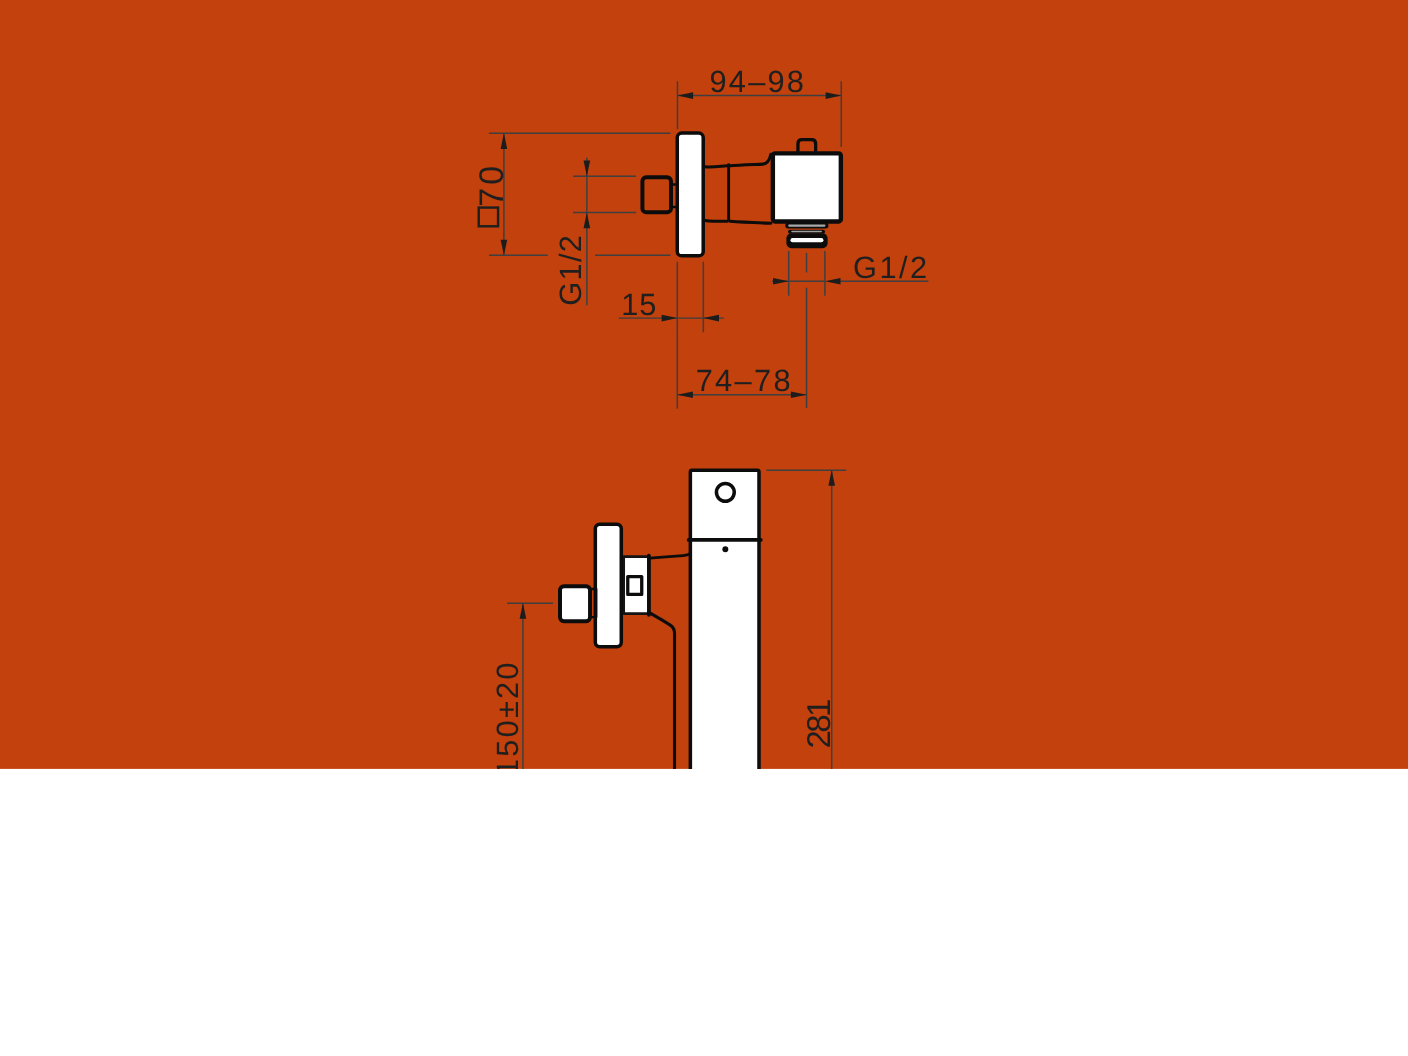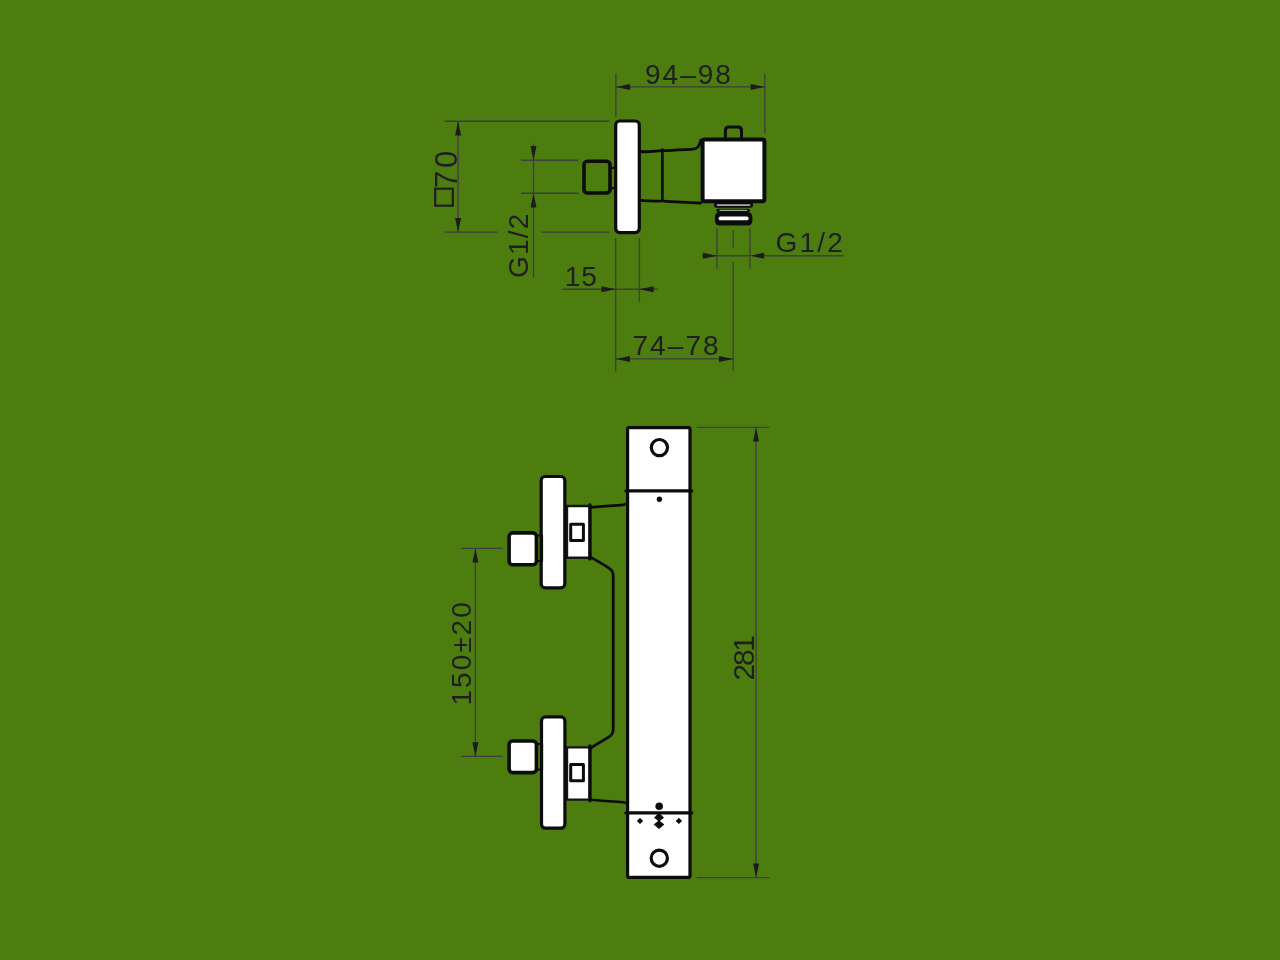--- a/index.html
+++ b/index.html
@@ -1,16 +1,16 @@
 <!DOCTYPE html>
 <html><head>
 <meta charset="utf-8">
 <style>
   html,body{margin:0;padding:0;background:#ffffff;}
-  .page{width:1280px;height:960px;position:relative;background:#4d7c0f;overflow:hidden;}
+  .page{width:1280px;height:699px;position:relative;background:#c2410c;overflow:hidden;}
   svg{position:absolute;top:0;left:0;}
   text{font-family:"Liberation Sans",sans-serif;fill:#1f1f1f;}
 </style>
 </head>
 <body>
 <div class="page">
 <svg width="1280" height="960" viewBox="0 0 1280 960">
 
   <g id="sideview" stroke-linecap="round" stroke-linejoin="round" fill="none">
 

